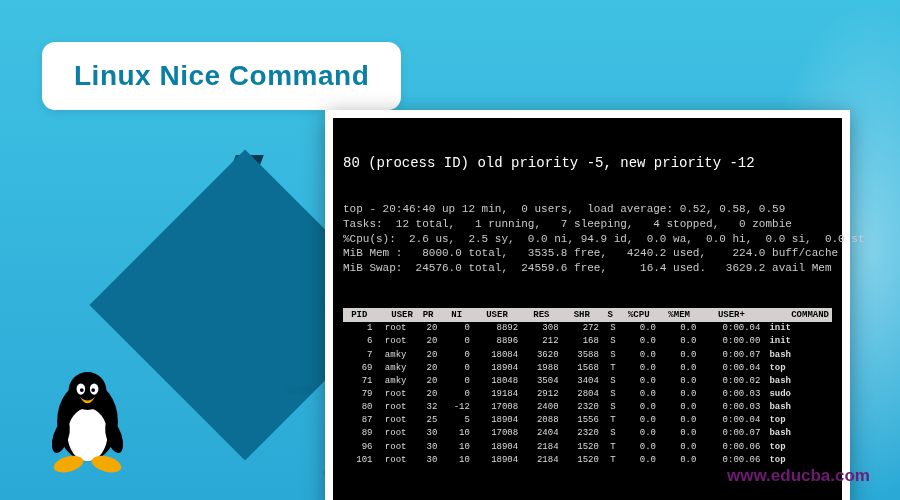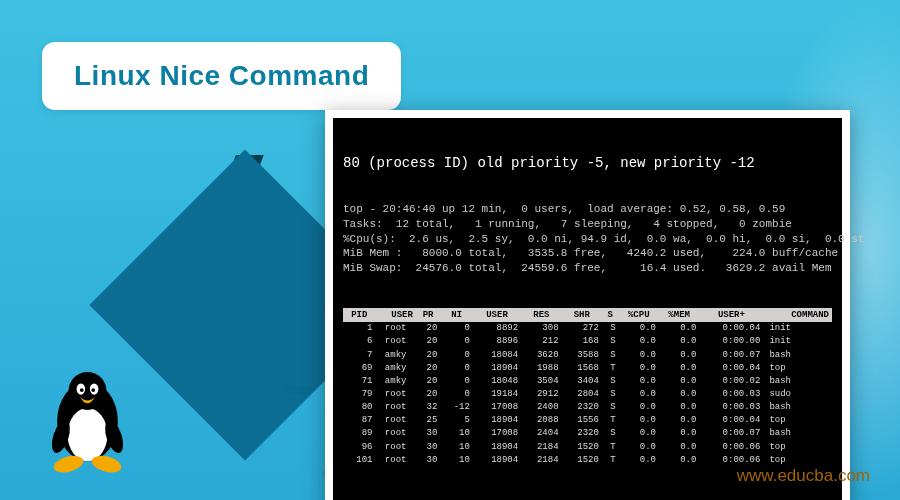--- a/index.html
+++ b/index.html
@@ -22,26 +22,26 @@
     .msg-line { font-size: 14px; color: #fff; margin-bottom: 2px; }
     .summary { font-size: 11px; color: #c9c9c9; }
     
     .tbl { border-collapse: collapse; width: 100%; font-size: 9px; color: #ddd; margin-top: 4px; }
     .tbl thead th { background: #d4d0d0; color: #000; font-weight: bold; padding: 1px 3px; text-align: center; }
     .tbl thead th:first-child { }
     .tbl thead th:nth-child(2) { text-align: right; }
     .tbl thead th:last-child { text-align: right; padding-left: 6px; }
     .tbl td { padding: 0.5px 3px; text-align: right; }
     .tbl td:nth-child(2) { text-align: center; }
-    .tbl td:last-child { text-align: left; padding-left: 6px; }
+    .tbl td:last-child { text-align: left; padding-left: 6px; font-weight: bold; }
     
     .tux { position: absolute; bottom: 22px; left: 40px; }
     .tux svg { width: 95px; height: 110px; }
     
-    .site { position: absolute; bottom: 14px; right: 30px; color: #a16207; font-size: 17px; font-weight: 400; }
+    .site { position: absolute; bottom: 14px; right: 30px; color: #701a75; font-size: 17px; font-weight: 700; }
     
     .side-glow { position: absolute; right: -80px; top: 0; bottom: 0; width: 220px; background: radial-gradient(ellipse at center, rgba(255,255,255,0.65) 0%, rgba(255,255,255,0) 70%); opacity: 0.6; }
   </style>
 </head>
 <body>
 
 <div class="side-glow"></div>
 
 <div class="title-bar">
   <h1>Linux Nice Command</h1>

